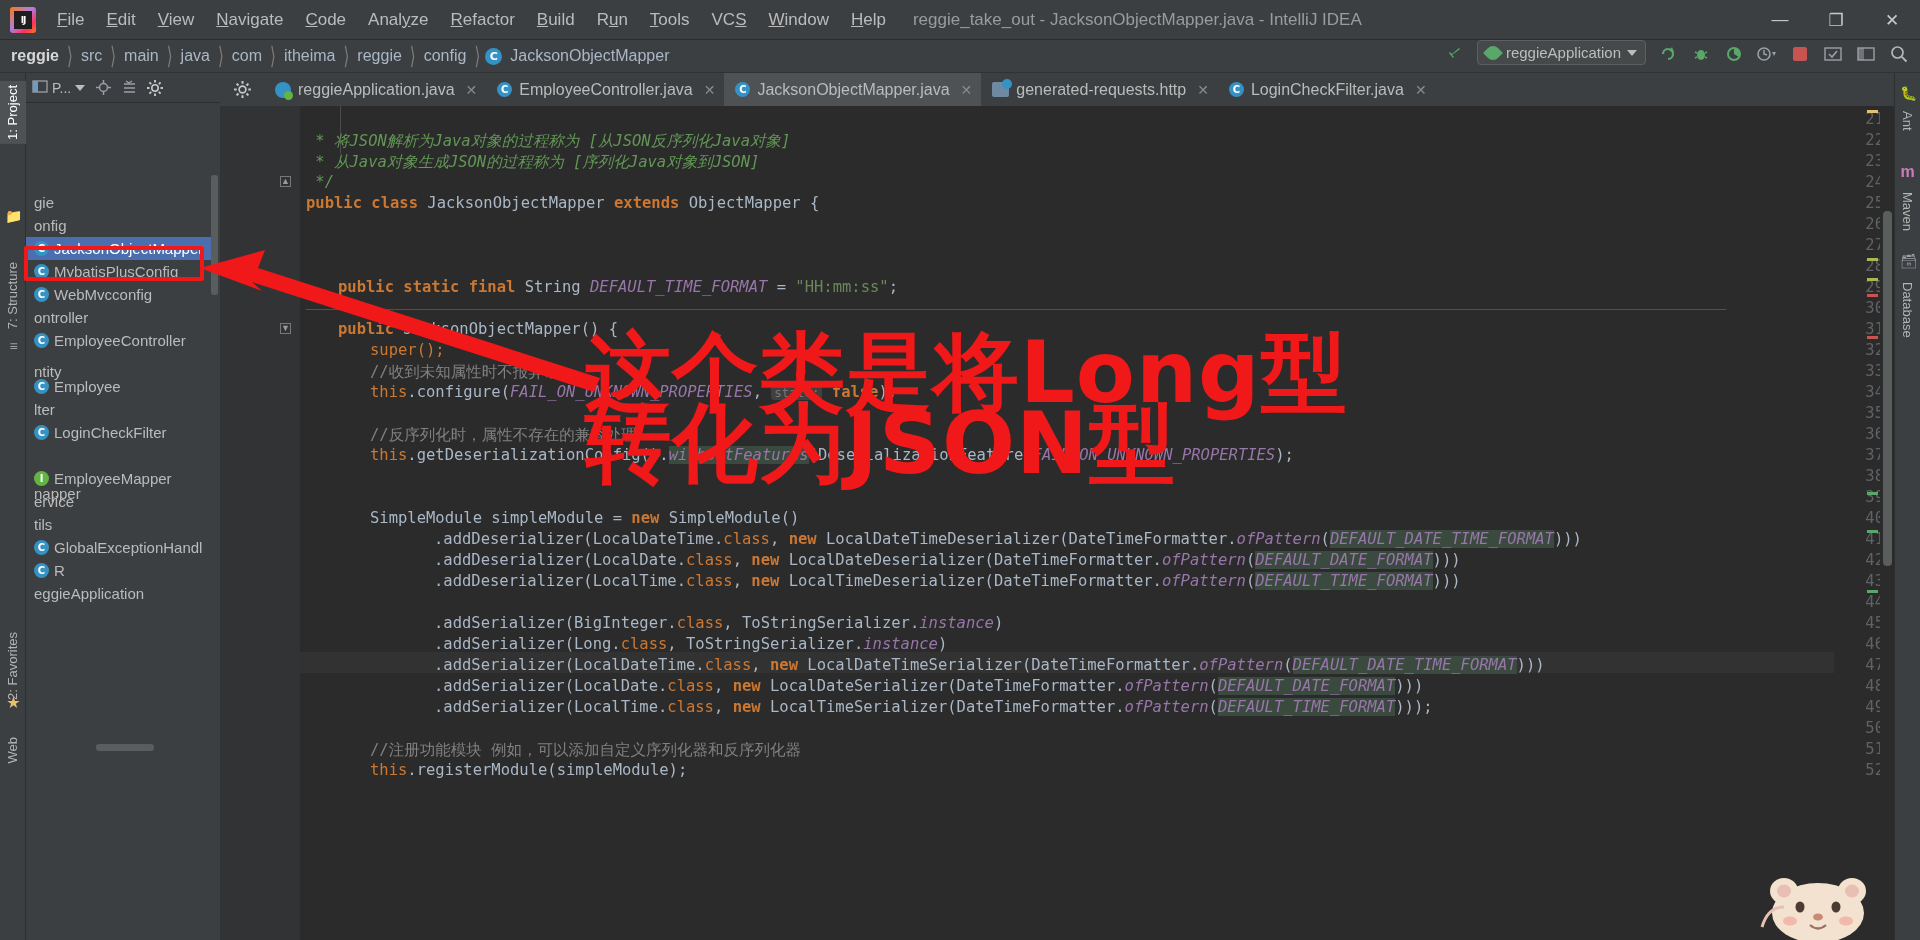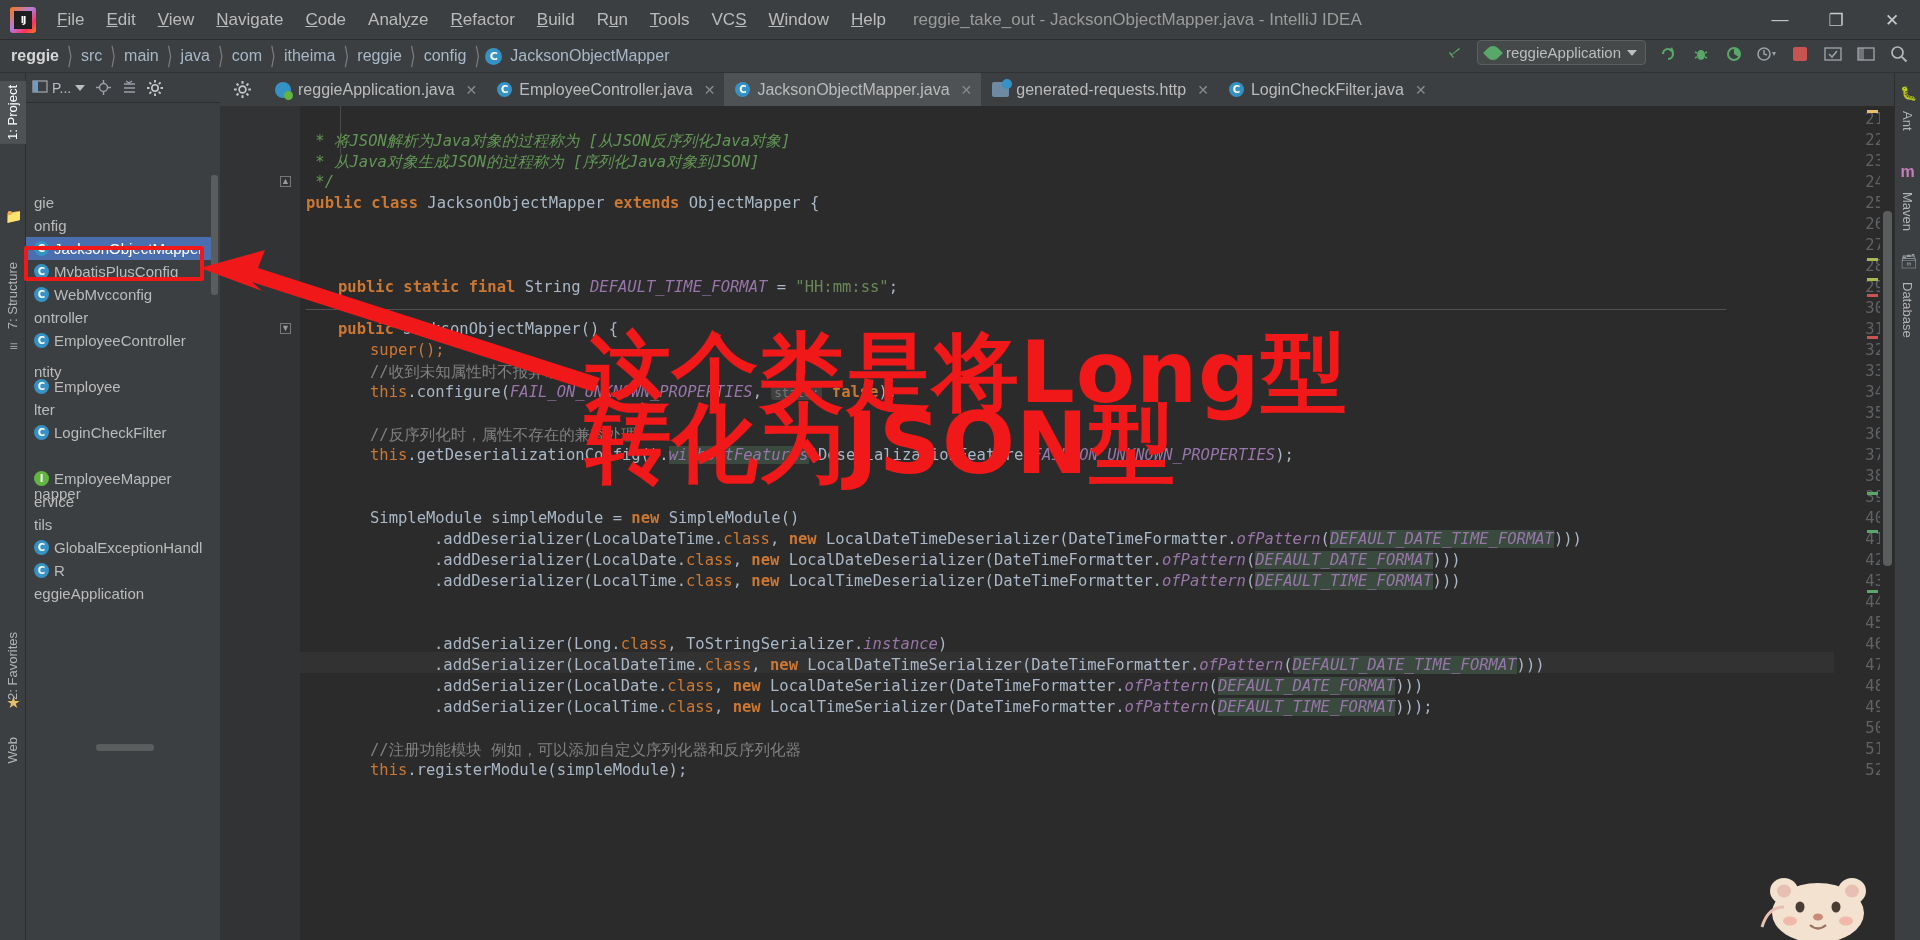--- a/index.html
+++ b/index.html
@@ -595,20 +595,21 @@
       <div class="cline" style="top:277px; padding-left:64px;"><span class="kw2">this</span>.configure(<span class="stat">FAIL_ON_UNKNOWN_PROPERTIES</span>, <span class="hint">state:</span> <span class="kw">false</span>);</div>
 
       <div class="cline cmt" style="top:319px; padding-left:64px;">//反序列化时，属性不存在的兼容处理</div>
       <div class="cline" style="top:340px; padding-left:64px;"><span class="kw2">this</span>.getDeserializationConfig().<span class="stath">withoutFeatures</span>(DeserializationFeature.<span class="stat">FAIL_ON_UNKNOWN_PROPERTIES</span>);</div>
 
       <div class="cline" style="top:403px; padding-left:64px;"><span class="cls">SimpleModule</span> simpleModule = <span class="kw">new</span> <span class="cls">SimpleModule</span>()</div>
       <div class="cline" style="top:424px; padding-left:128px;">.addDeserializer(LocalDateTime.<span class="kw2">class</span>, <span class="kw">new</span> LocalDateTimeDeserializer(DateTimeFormatter.<span class="stat">ofPattern</span>(<span class="stath">DEFAULT_DATE_TIME_FORMAT</span>)))</div>
       <div class="cline" style="top:445px; padding-left:128px;">.addDeserializer(LocalDate.<span class="kw2">class</span>, <span class="kw">new</span> LocalDateDeserializer(DateTimeFormatter.<span class="stat">ofPattern</span>(<span class="stath">DEFAULT_DATE_FORMAT</span>)))</div>
       <div class="cline" style="top:466px; padding-left:128px;">.addDeserializer(LocalTime.<span class="kw2">class</span>, <span class="kw">new</span> LocalTimeDeserializer(DateTimeFormatter.<span class="stat">ofPattern</span>(<span class="stath">DEFAULT_TIME_FORMAT</span>)))</div>
 
+      <div class="cline" style="top:508px; padding-left:128px;">.addSerializer(BigInteger.<span class="kw2">class</span>, ToStringSerializer.<span class="stat">instance</span>)</div>
       <div class="cline" style="top:529px; padding-left:128px;">.addSerializer(Long.<span class="kw2">class</span>, ToStringSerializer.<span class="stat">instance</span>)</div>
       <div class="cline" style="top:550px; padding-left:128px;">.addSerializer(LocalDateTime.<span class="kw2">class</span>, <span class="kw">new</span> LocalDateTimeSerializer(DateTimeFormatter.<span class="stat">ofPattern</span>(<span class="stath">DEFAULT_DATE_TIME_FORMAT</span>)))</div>
       <div class="cline" style="top:571px; padding-left:128px;">.addSerializer(LocalDate.<span class="kw2">class</span>, <span class="kw">new</span> LocalDateSerializer(DateTimeFormatter.<span class="stat">ofPattern</span>(<span class="stath">DEFAULT_DATE_FORMAT</span>)))</div>
       <div class="cline" style="top:592px; padding-left:128px;">.addSerializer(LocalTime.<span class="kw2">class</span>, <span class="kw">new</span> LocalTimeSerializer(DateTimeFormatter.<span class="stat">ofPattern</span>(<span class="stath">DEFAULT_TIME_FORMAT</span>)));</div>
 
       <div class="cline cmt" style="top:634px; padding-left:64px;">//注册功能模块 例如，可以添加自定义序列化器和反序列化器</div>
       <div class="cline" style="top:655px; padding-left:64px;"><span class="kw2">this</span>.registerModule(simpleModule);</div>
     </div>
 
     <div class="ed-scroll-track">

